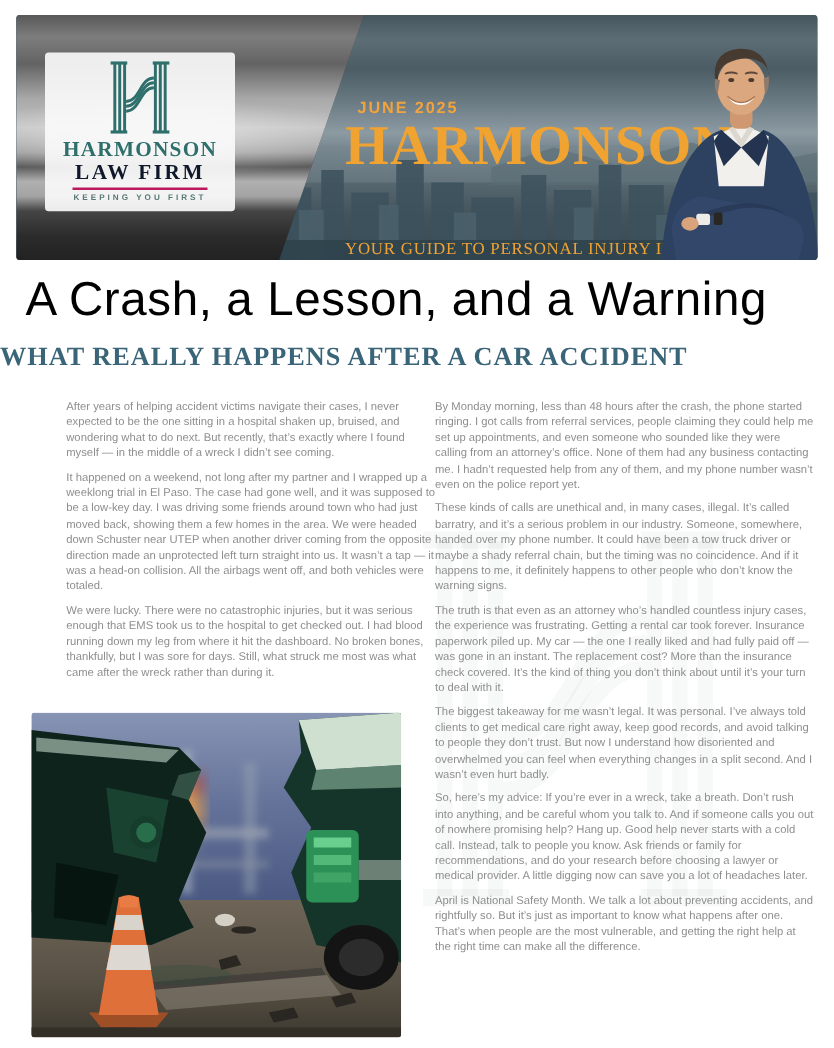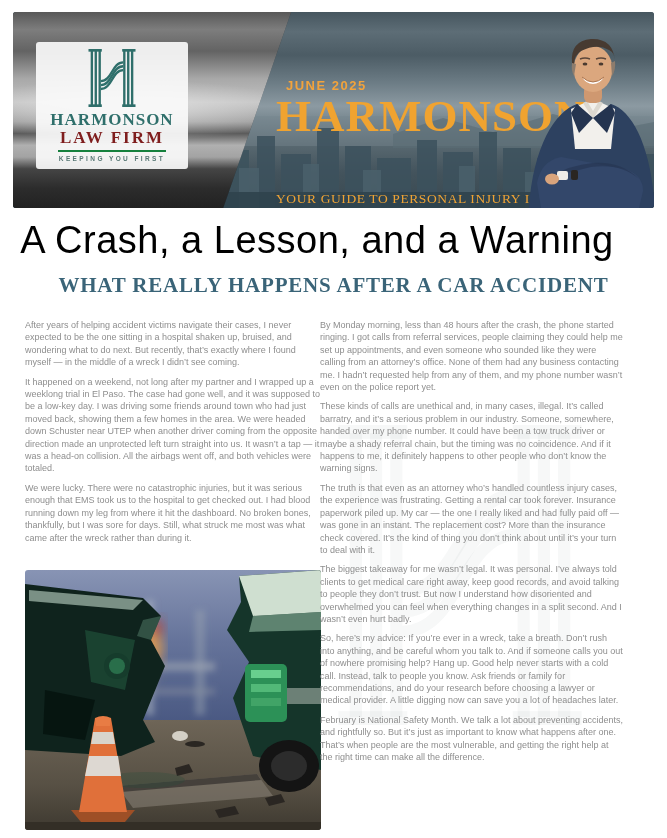--- a/index.html
+++ b/index.html
@@ -42,22 +42,22 @@
     background:rgba(250,250,250,0.92); border-radius:3px;
     display:flex; flex-direction:column; align-items:center; text-align:center;
   }
   .logo-mono { margin-top:7px; color:#2F6F6B; }
   .logo-name1 {
     margin-top:4px; font-family:"Liberation Serif", serif; font-weight:bold;
     font-size:17px; letter-spacing:1px; color:#2F6F6B; line-height:1;
   }
   .logo-name2 {
     font-family:"Liberation Serif", serif; font-weight:bold; font-size:17px;
-    letter-spacing:2px; color:#7f1d1d; line-height:1.15;
-    border-bottom:2px solid #15803d; padding:0 2px 2px 2px;
+    letter-spacing:2px; color:#0f172a; line-height:1.15;
+    border-bottom:2px solid #be185d; padding:0 2px 2px 2px;
   }
   .logo-slogan {
     margin-top:3px; font-size:6.5px; letter-spacing:2.4px; color:#587875; font-weight:bold;
   }
 
   .banner-text { position:absolute; left:263px; top:66px; }
   .issue-date { font-size:13px; font-weight:bold; letter-spacing:1.5px; color:#F2A33C;margin-left:10px; }
   .brand-line1 {
     font-family:"Liberation Serif", serif; font-weight:bold; font-size:45px;
     letter-spacing:1px; color:#F0A330; line-height:1.02; margin-top:1px;
@@ -72,30 +72,30 @@
     color:#EFA335; white-space:nowrap;
   }
   .attorney { position:absolute; right:-2px; bottom:0; width:135px; height:175px; }
 
   
   .article-title {
     position:absolute; left:0; top:219px; width:634px; text-align:center;
     font-size:38px; color:#000000; letter-spacing:0.5px;
   }
   .article-subtitle {
-    position:absolute; left:0; top:273px; width:667px; text-align:center;
+    position:absolute; left:0; top:273px; width:667px; 
     font-family:"Liberation Serif", serif; font-weight:bold; font-size:21px;
     letter-spacing:0.8px; color:#3A6478;
   }
 
   
   .watermark { position:absolute; left:335px; top:425px; width:250px; height:300px; color:rgba(20,60,60,0.035); }
 
   
-  .col { position:absolute; top:319px; }
+  .col { position:absolute; top:319px;margin-left:28px; }
   .col-left  { left:25px;  width:296px; }
   .col-right { left:320px; width:303px; }
   .col p {
     margin:0 0 7px 0; font-size:9px; line-height:12.4px; color:#8E8E8E;
     text-align:left;
   }
   .signature {
     margin-top:8px; text-align:right; padding-right:2px;
     font-family:"DejaVu Serif", serif; font-style:italic; font-weight:bold;
     font-size:25px; color:#4E7089; letter-spacing:1px;
@@ -299,14 +299,14 @@
     <rect y="252" width="296" height="8" fill="#332e26"></rect>
   </svg>
 </div>
 
 <div class="col col-right">
   <p>By Monday morning, less than 48 hours after the crash, the phone started ringing. I got calls from referral services, people claiming they could help me set up appointments, and even someone who sounded like they were calling from an attorney’s office. None of them had any business contacting me. I hadn’t requested help from any of them, and my phone number wasn’t even on the police report yet.</p>
   <p>These kinds of calls are unethical and, in many cases, illegal. It’s called barratry, and it’s a serious problem in our industry. Someone, somewhere, handed over my phone number. It could have been a tow truck driver or maybe a shady referral chain, but the timing was no coincidence. And if it happens to me, it definitely happens to other people who don’t know the warning signs.</p>
   <p>The truth is that even as an attorney who’s handled countless injury cases, the experience was frustrating. Getting a rental car took forever. Insurance paperwork piled up. My car — the one I really liked and had fully paid off — was gone in an instant. The replacement cost? More than the insurance check covered. It’s the kind of thing you don’t think about until it’s your turn to deal with it.</p>
   <p>The biggest takeaway for me wasn’t legal. It was personal. I’ve always told clients to get medical care right away, keep good records, and avoid talking to people they don’t trust. But now I understand how disoriented and overwhelmed you can feel when everything changes in a split second. And I wasn’t even hurt badly.</p>
   <p>So, here’s my advice: If you’re ever in a wreck, take a breath. Don’t rush into anything, and be careful whom you talk to. And if someone calls you out of nowhere promising help? Hang up. Good help never starts with a cold call. Instead, talk to people you know. Ask friends or family for recommendations, and do your research before choosing a lawyer or medical provider. A little digging now can save you a lot of headaches later.</p>
-  <p>February is National Safety Month. We talk a lot about preventing accidents, and rightfully so. But it’s just as important to know what happens after one. That’s when people are the most vulnerable, and getting the right help at the right time can make all the difference.</p>
+  <p>April is National Safety Month. We talk a lot about preventing accidents, and rightfully so. But it’s just as important to know what happens after one. That’s when people are the most vulnerable, and getting the right help at the right time can make all the difference.</p>
 </div>
 
 </body></html>

